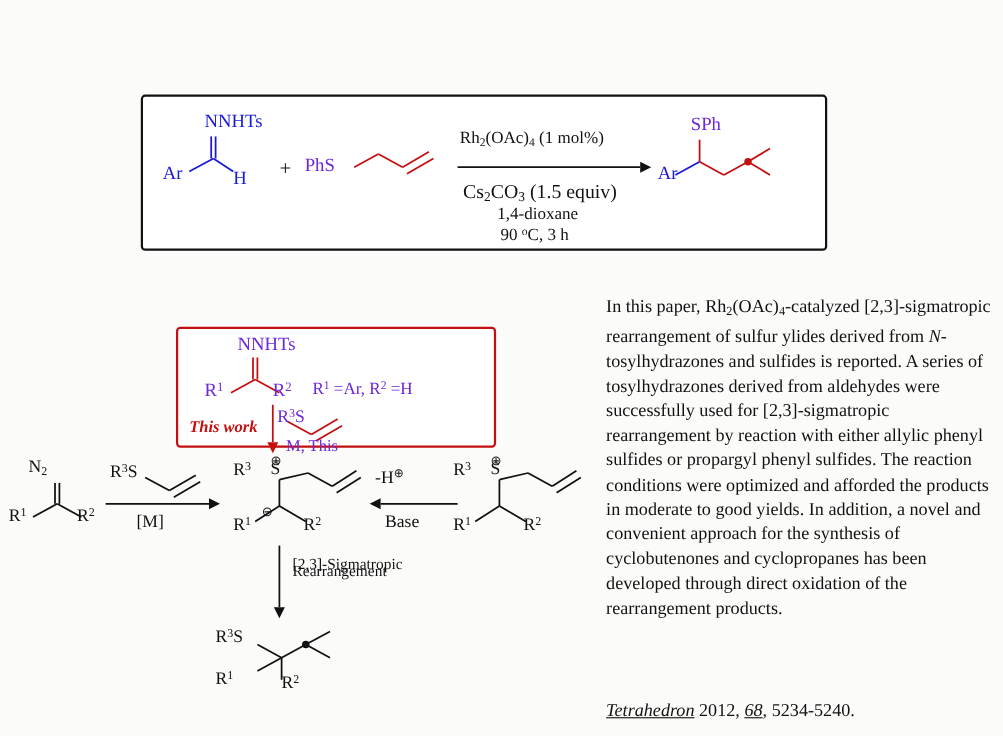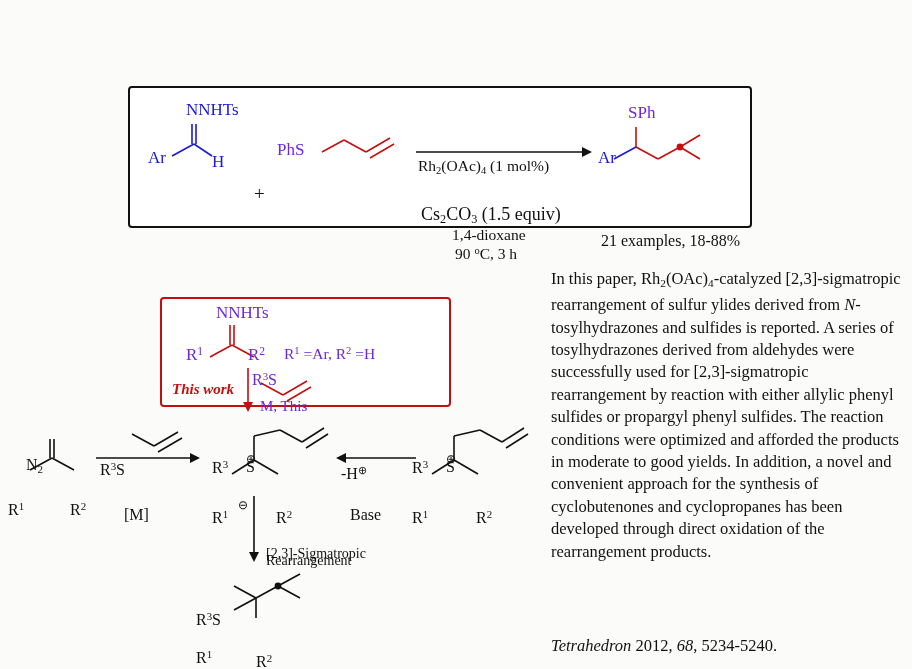--- a/index.html
+++ b/index.html
@@ -26,38 +26,38 @@
   
   .scheme-box{
     position:absolute;left:128px;top:86px;width:620px;height:138px;
     border:2px solid #111;border-radius:4px;background:#fff;
   }
 
   
   .chem{font-family:"Liberation Serif", serif;font-size:16px;}
   .blue{color:#1a19d6;}
   .red{color:#6d28d9;}
-  .black{color:#111;margin-top:40px;}
+  .black{color:#111;}
   sub{font-size:.68em;vertical-align:-0.25em;}
   sup{font-size:.68em;vertical-align:0.45em;}
 
   
   .lbl{position:absolute;white-space:nowrap;}
 
   
   .para{
     position:absolute;left:551px;top:268px;width:352px;
     font-size:16.5px;line-height:22.4px;text-align:left;
     font-family:"Liberation Serif", serif;
   }
   .citation{
     position:absolute;left:551px;top:636px;width:360px;
     font-size:16.5px;font-family:"Liberation Serif", serif;
   }
-  .citation i{font-style:italic;}
+  .citation i{font-style:italic;text-decoration:underline;}
   .citation b{font-weight:normal;}
 
   
   .thiswork-box{
     position:absolute;left:160px;top:297px;width:287px;height:106px;
     border:2px solid #c40f10;border-radius:4px;background:#fff;
   }
   .thiswork-tag{
     font-style:italic;font-weight:bold;color:#c40f10;font-size:15px;
   }
@@ -110,21 +110,20 @@
   <svg class="lbl" style="left:600px;top:122px;" width="120" height="50">
     <line class="sr" x1="36" y1="25" x2="36" y2="5"></line>
     <line class="sb" x1="36" y1="25" x2="14" y2="37"></line>
     <line class="sr" x1="36" y1="25" x2="58" y2="37"></line>
     <line class="sr" x1="58" y1="37" x2="80" y2="25"></line>
     <line class="sr" x1="80" y1="25" x2="100" y2="13"></line>
     <line class="sr" x1="80" y1="25" x2="100" y2="37"></line>
     <circle cx="80" cy="25" r="3.4" fill="#c40f10"></circle>
   </svg>
   <div class="lbl chem blue" style="left:598px;top:148px;font-size:17px;">Ar</div>
-  <div class="lbl chem black" style="left:601px;top:192px;font-size:16px;">21 examples, 18-88%</div>
 
   <div class="thiswork-box"></div>
 
   <div class="lbl chem red" style="left:216px;top:303px;font-size:17px;">NNHTs</div>
   <svg class="lbl" style="left:188px;top:323px;" width="96" height="44">
     <line class="sr" x1="42" y1="22" x2="42" y2="2"></line>
     <line class="sr" x1="46" y1="22" x2="46" y2="2"></line>
     <line class="sr" x1="44" y1="22" x2="22" y2="34"></line>
     <line class="sr" x1="44" y1="22" x2="66" y2="34"></line>
   </svg>

